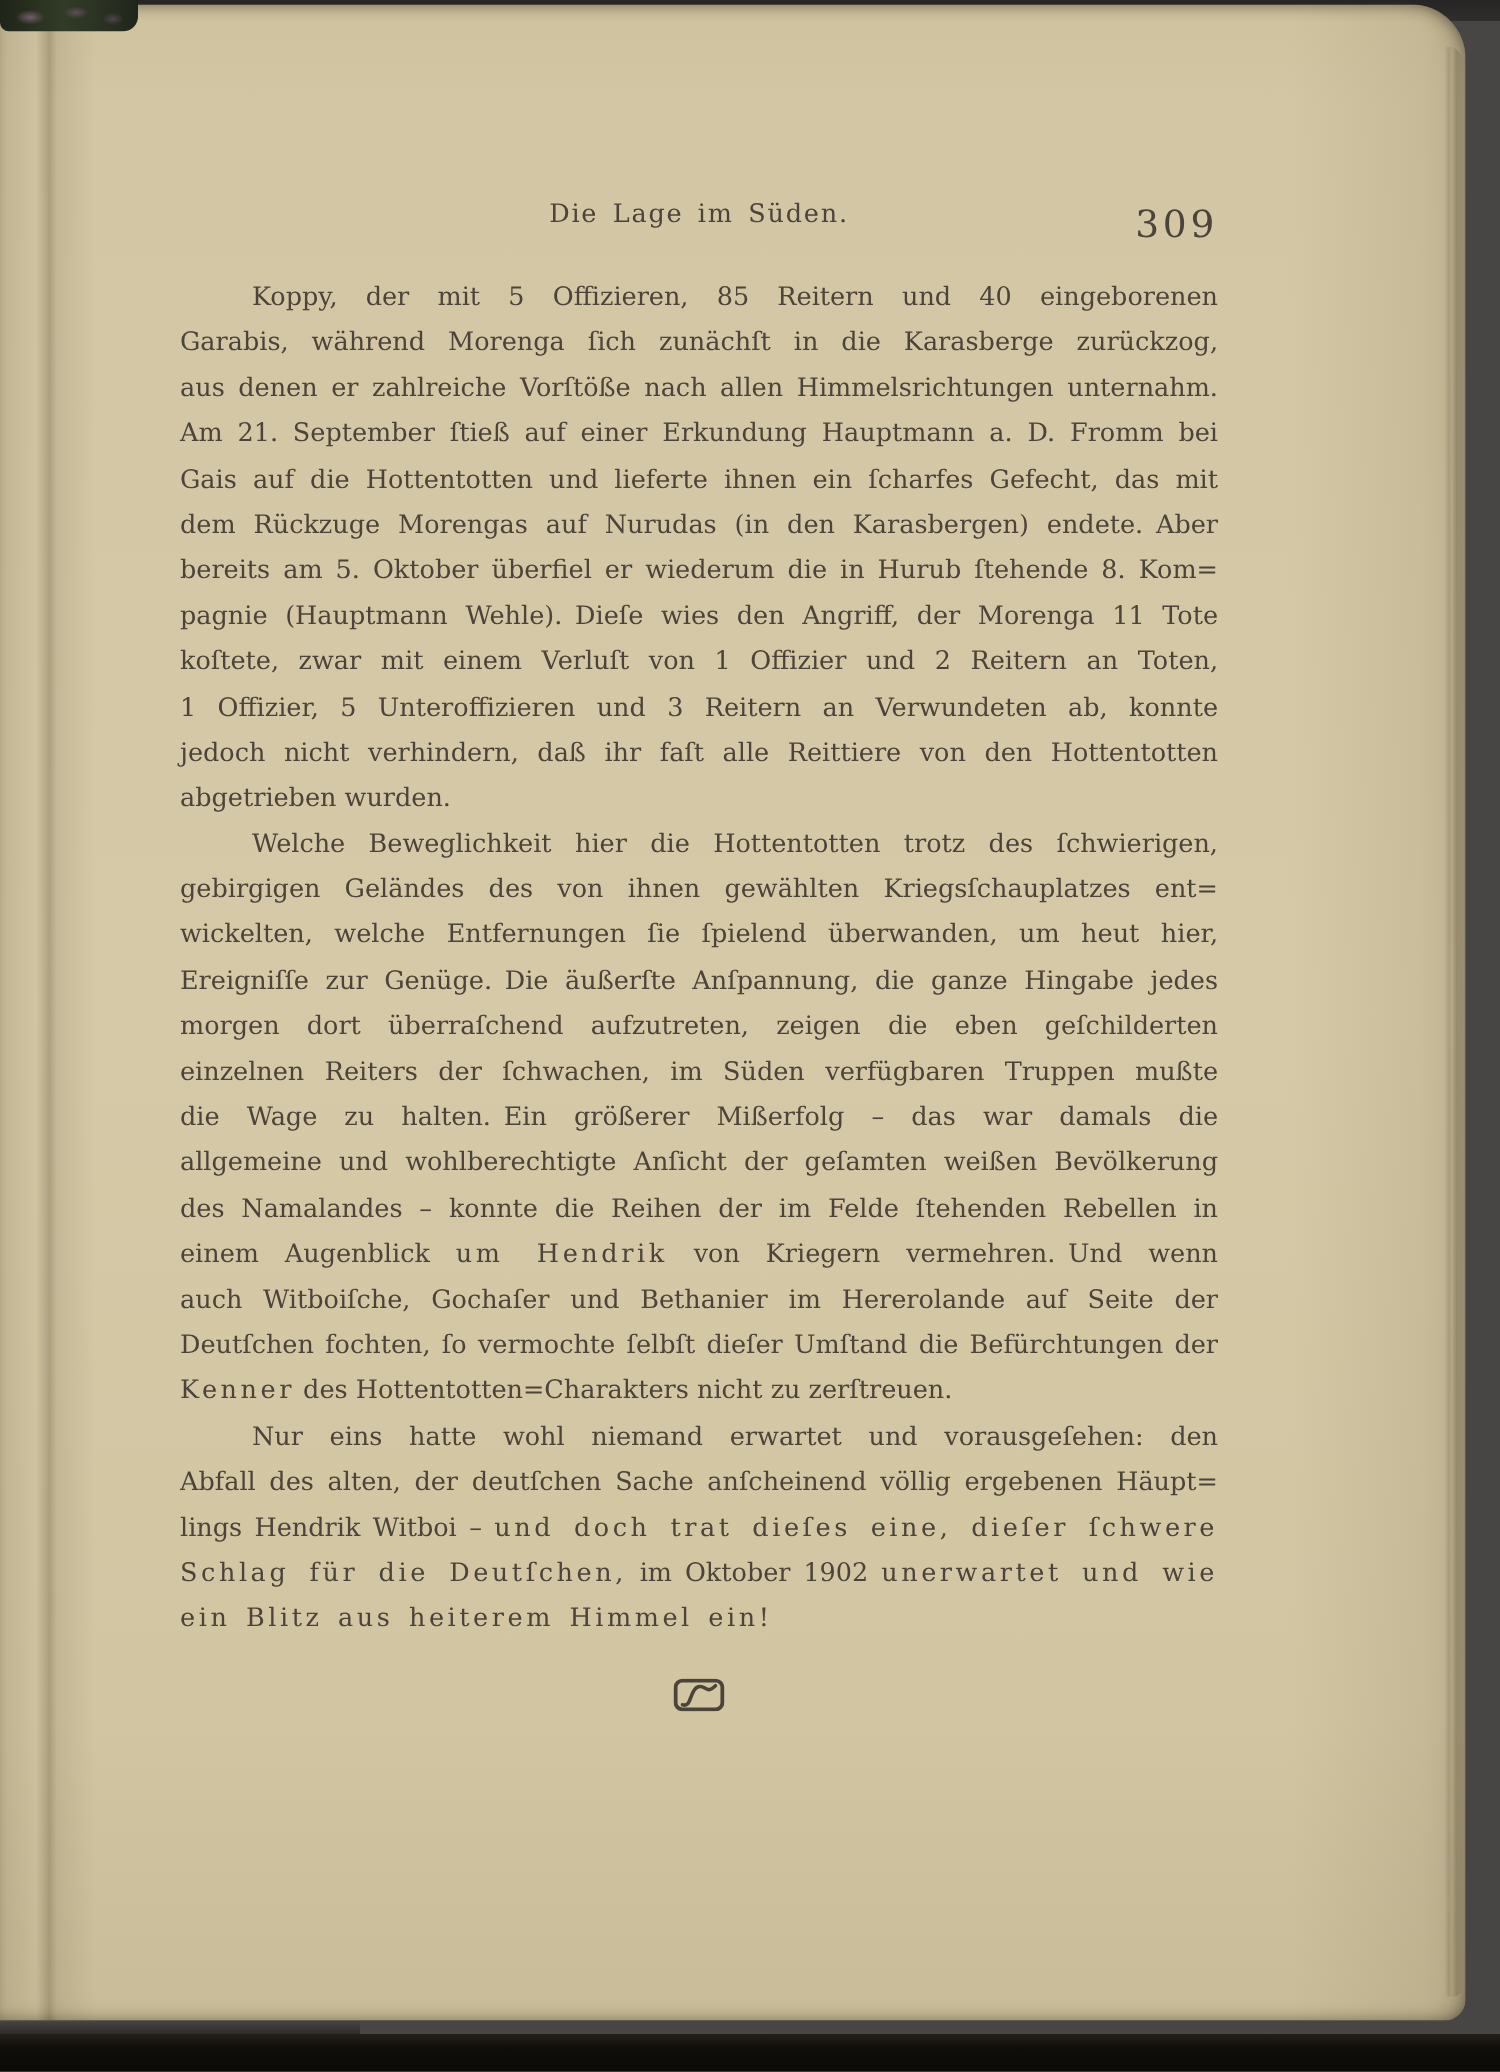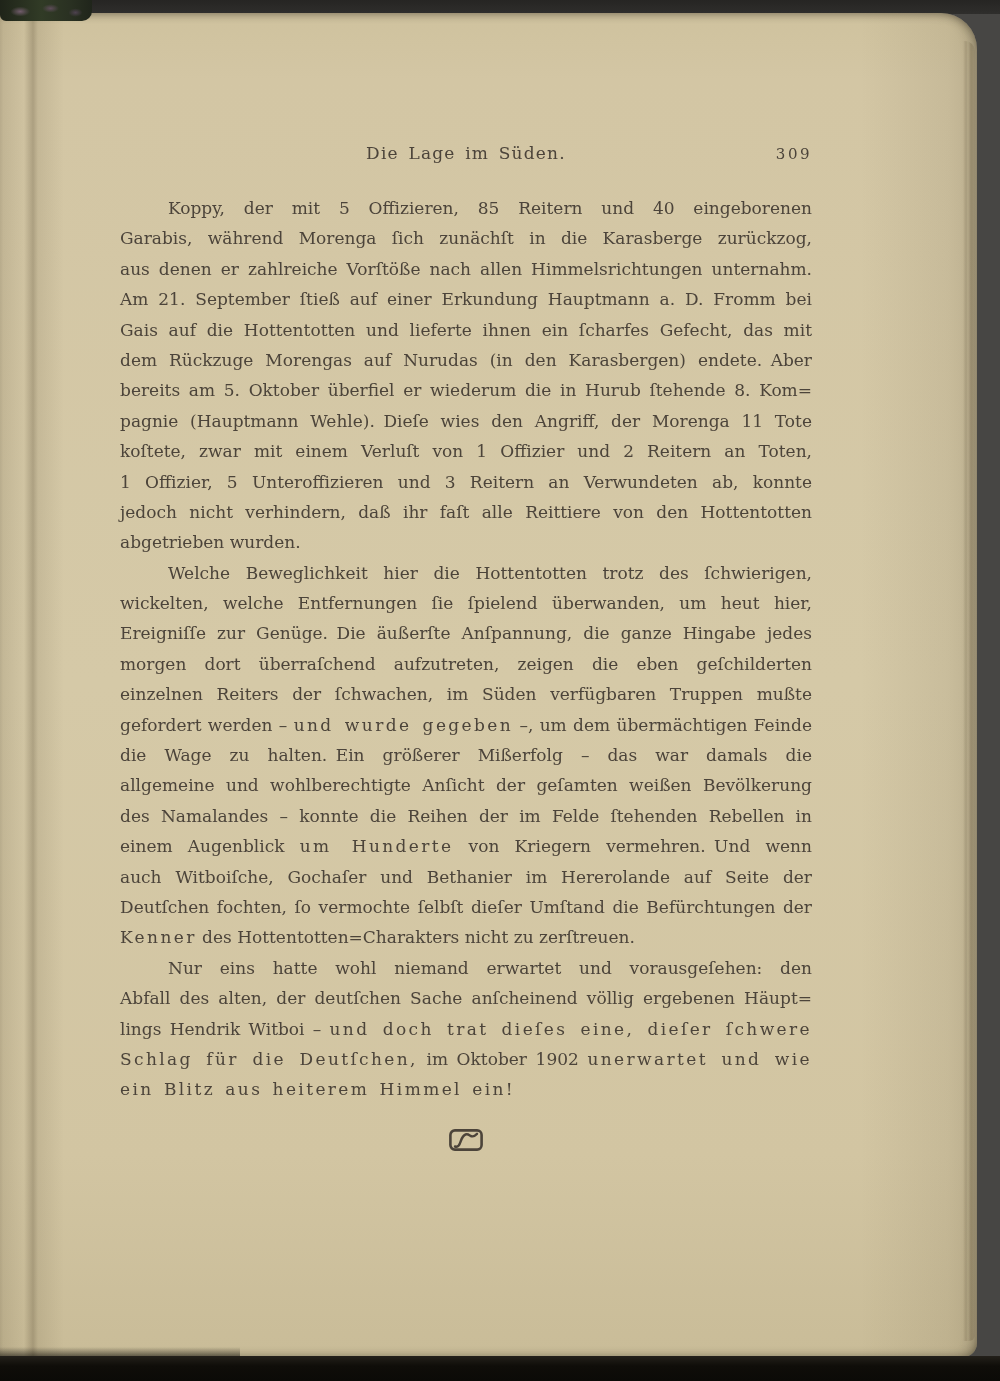--- a/index.html
+++ b/index.html
@@ -22,21 +22,21 @@
   .bg-bottom {
     position: absolute; left: 0; top: 1356px; width: 1000px; height: 25px;
     background: linear-gradient(180deg, #23201a 0%, #0f0d09 40%, #0b0a07 100%);
   }
   .bg-bottom-left {
     position: absolute; left: 0; top: 1347px; width: 240px; height: 34px;
     background: linear-gradient(180deg, rgba(10,9,7,0) 0%, rgba(10,9,7,0.9) 55%, #0a0907 100%);
   }
   .page {
     position: absolute;
-    left: 0; top: 13px;
+    left: 0; top: 3px;
     width: 977px; height: 1344px;
     border-radius: 0 36px 14px 0;
     background:
       linear-gradient(90deg,
         rgba(74,62,38,0.14) 0px,
         rgba(74,62,38,0.03) 24px,
         rgba(60,48,26,0.26) 33px,
         rgba(60,48,26,0.10) 38px,
         rgba(60,48,26,0.00) 64px,
         rgba(60,48,26,0.00) 88%,
@@ -79,21 +79,21 @@
   }
   .running-title {
     text-align: center;
     font-size: 17px;
     letter-spacing: 1.2px;
     word-spacing: 3px;
   }
   .page-number {
     position: absolute;
     right: 0; top: 2px;
-    font-size: 15px;
+    font-size: 25px;
     letter-spacing: 2.5px;
   }
   .page-body {
     margin-top: 26px;
     font-size: 17px;
   }
   .line {
     height: 30.4px;
     line-height: 30.4px;
     text-align: justify;
@@ -131,29 +131,29 @@
             <div class="line"><span>dem Rückzuge Morengas auf Nurudas (in den Karasbergen) endete. Aber</span></div>
             <div class="line"><span>bereits am 5. Oktober überfiel er wiederum die in Hurub ſtehende 8. Kom=</span></div>
             <div class="line"><span>pagnie (Hauptmann Wehle). Dieſe wies den Angriff, der Morenga 11 Tote</span></div>
             <div class="line"><span>koſtete, zwar mit einem Verluſt von 1 Offizier und 2 Reitern an Toten,</span></div>
             <div class="line"><span>1 Offizier, 5 Unteroffizieren und 3 Reitern an Verwundeten ab, konnte</span></div>
             <div class="line"><span>jedoch nicht verhindern, daß ihr faſt alle Reittiere von den Hottentotten</span></div>
             <div class="line last"><span>abgetrieben wurden.</span></div>
           </div>
           <div>
             <div class="line indent"><span>Welche Beweglichkeit hier die Hottentotten trotz des ſchwierigen,</span></div>
+            <div class="line"><span>gebirgigen Geländes des von ihnen gewählten Kriegsſchauplatzes ent=</span></div>
             <div class="line"><span>wickelten, welche Entfernungen ſie ſpielend überwanden, um heut hier,</span></div>
             <div class="line"><span>Ereigniſſe zur Genüge. Die äußerſte Anſpannung, die ganze Hingabe jedes</span></div>
             <div class="line"><span>morgen dort überraſchend aufzutreten, zeigen die eben geſchilderten</span></div>
             <div class="line"><span>einzelnen Reiters der ſchwachen, im Süden verfügbaren Truppen mußte</span></div>
-            <div class="line"><span>gefordert werden – </span><span class="sperr">und wurde gegeben</span><span> –, um dem übermächtigen Feinde</span></div>
             <div class="line"><span>die Wage zu halten. Ein größerer Mißerfolg – das war damals die</span></div>
             <div class="line"><span>allgemeine und wohlberechtigte Anſicht der geſamten weißen Bevölkerung</span></div>
             <div class="line"><span>des Namalandes – konnte die Reihen der im Felde ſtehenden Rebellen in</span></div>
-            <div class="line"><span>einem Augenblick </span><span class="sperr">um Hunderte</span><span> von Kriegern vermehren. Und wenn</span></div>
+            <div class="line"><span>einem Augenblick </span><span class="sperr">um Hendrik</span><span> von Kriegern vermehren. Und wenn</span></div>
             <div class="line"><span>auch Witboiſche, Gochaſer und Bethanier im Hererolande auf Seite der</span></div>
             <div class="line"><span>Deutſchen fochten, ſo vermochte ſelbſt dieſer Umſtand die Befürchtungen der</span></div>
             <div class="line last"><span class="sperr">Kenner</span><span> des Hottentotten=Charakters nicht zu zerſtreuen.</span></div>
           </div>
           <div>
             <div class="line indent"><span>Nur eins hatte wohl niemand erwartet und vorausgeſehen: den</span></div>
             <div class="line"><span>Abfall des alten, der deutſchen Sache anſcheinend völlig ergebenen Häupt=</span></div>
             <div class="line"><span>lings Hendrik Witboi – </span><span class="sperr">und doch trat dieſes eine, dieſer ſchwere</span></div>
             <div class="line"><span class="sperr">Schlag für die Deutſchen,</span><span> im Oktober 1902 </span><span class="sperr">unerwartet und wie</span></div>
             <div class="line last"><span class="sperr">ein Blitz aus heiterem Himmel ein!</span></div>

